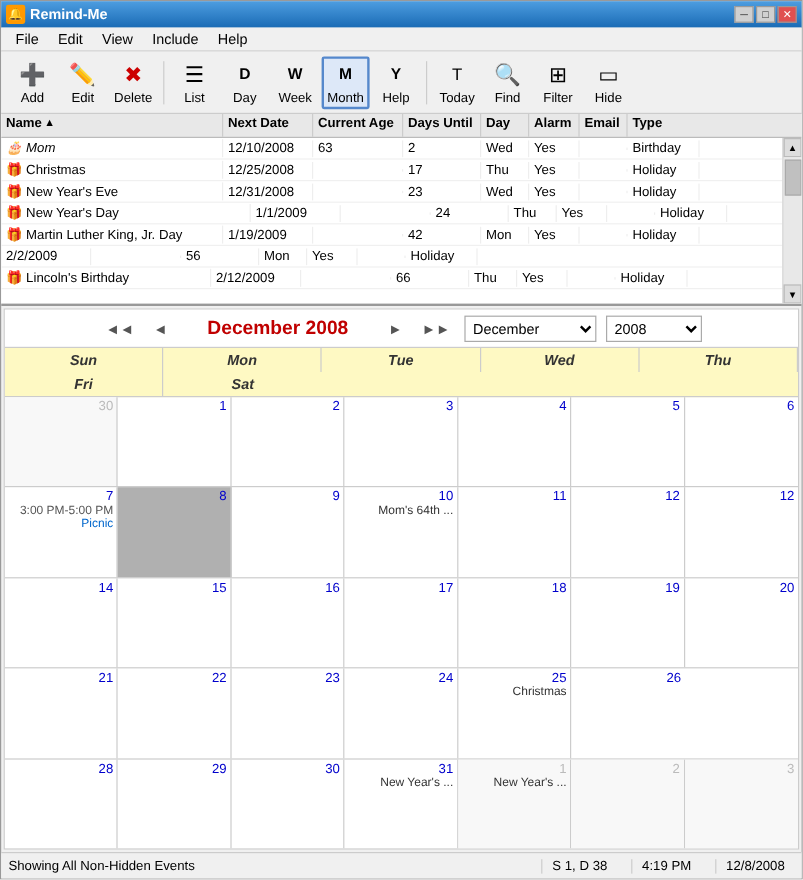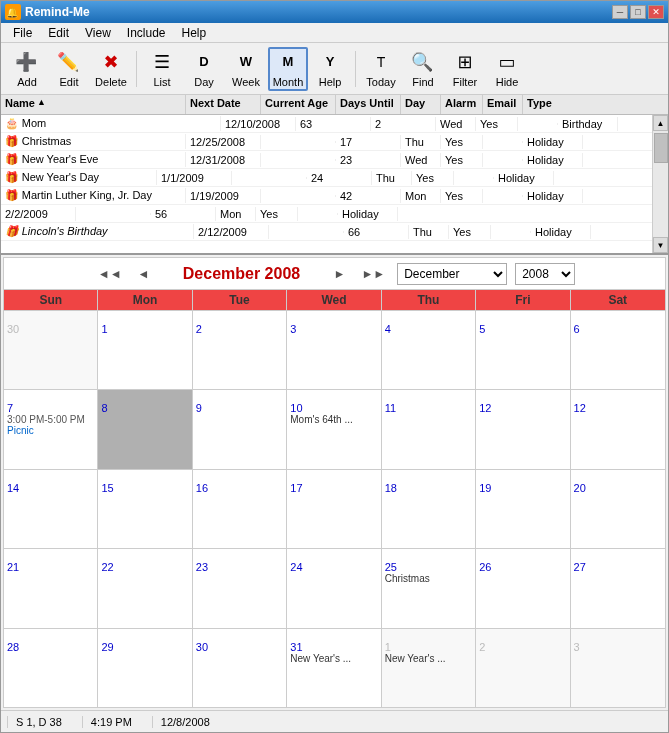--- a/index.html
+++ b/index.html
@@ -237,33 +237,34 @@
     }
     .cal-month-select, .cal-year-select {
       height: 22px;
       border: 1px solid #aaa;
       background: white;
       font-size: 12px;
       cursor: pointer;
       padding: 0 2px;
     }
     .cal-month-select { width: 110px; }
-    .cal-year-select { width: 60px; }
+    .cal-year-select { width: 80px; }
     
     .cal-grid {
       flex: 1;
       display: flex;
       flex-direction: column;
     }
     .cal-dow-row {
       display: grid;
-      grid-template-columns: repeat(7, 1fr);
-      background: #ef4444;
+      grid-template-columns: repeat(5, 1fr);
+      background: #fef9c3;
       border-bottom: 1px solid #ccc;
       flex-shrink: 0;
+      font-style: italic;
     }
     .cal-dow {
       text-align: center;
       font-weight: bold;
       font-size: 12px;
       padding: 3px 0;
       border-right: 1px solid #ccc;
       color: #333;
     }
     .cal-dow:last-child { border-right: none; }
@@ -274,26 +275,27 @@
     }
     .cal-week {
       display: grid;
       grid-template-columns: repeat(7, 1fr);
       flex: 1;
       border-bottom: 1px solid #ccc;
     }
     .cal-week:last-child { border-bottom: none; }
     .cal-day {
       border-right: 1px solid #ccc;
-      padding: 12px 3px;
+      padding: 2px 3px;
       font-size: 11px;
       vertical-align: top;
       min-height: 0;
       overflow: hidden;
       position: relative;
+      text-align: right;
     }
     .cal-day:last-child { border-right: none; }
     .cal-day.other-month { background: #f8f8f8; }
     .cal-day.other-month .day-num { color: #bbb; }
     .cal-day.today { background: #b0b0b0; }
     .day-num {
       color: #0000cc;
       font-size: 11px;
       display: block;
     }
@@ -431,21 +433,21 @@
       <div class="list-col-header" style="width:40px;">Day</div>
       <div class="list-col-header" style="width:42px;">Alarm</div>
       <div class="list-col-header" style="width:40px;">Email</div>
       <div class="list-col-header" style="width:60px;border-right:none;">Type</div>
       <div style="width:16px;"></div>
     </div>
     <div class="list-wrapper">
       <div class="list-body" id="list-body">
 
       <div class="list-row">
-            <div class="list-cell" style="width: 220px;">🎂 Mom</div>
+            <div class="list-cell" style="width: 185px; font-style: italic;">🎂 Mom</div>
             <div class="list-cell" style="width: 75px;">12/10/2008</div>
             <div class="list-cell" style="width: 75px;">63</div>
             <div class="list-cell" style="width: 65px;">2</div>
             <div class="list-cell" style="width: 40px;">Wed</div>
             <div class="list-cell" style="width: 42px;">Yes</div>
             <div class="list-cell" style="width: 40px;"></div>
             <div class="list-cell" style="width: 60px;">Birthday</div>
           </div>
           <div class="list-row">
             <div class="list-cell" style="width: 185px;">🎁 Christmas</div>
@@ -461,21 +463,21 @@
             <div class="list-cell" style="width: 185px;">🎁 New Year's Eve</div>
             <div class="list-cell" style="width: 75px;">12/31/2008</div>
             <div class="list-cell" style="width: 75px;"></div>
             <div class="list-cell" style="width: 65px;">23</div>
             <div class="list-cell" style="width: 40px;">Wed</div>
             <div class="list-cell" style="width: 42px;">Yes</div>
             <div class="list-cell" style="width: 40px;"></div>
             <div class="list-cell" style="width: 60px;">Holiday</div>
           </div>
           <div class="list-row">
-            <div class="list-cell" style="width: 156px;">🎁 New Year's Day</div>
+            <div class="list-cell" style="width: 208px;">🎁 New Year's Day</div>
             <div class="list-cell" style="width: 75px;">1/1/2009</div>
             <div class="list-cell" style="width: 75px;"></div>
             <div class="list-cell" style="width: 65px;">24</div>
             <div class="list-cell" style="width: 40px;">Thu</div>
             <div class="list-cell" style="width: 42px;">Yes</div>
             <div class="list-cell" style="width: 40px;"></div>
             <div class="list-cell" style="width: 60px;">Holiday</div>
           </div>
           <div class="list-row">
             <div class="list-cell" style="width: 185px;">🎁 Martin Luther King, Jr. Day</div>
@@ -490,21 +492,21 @@
           <div class="list-row">
             <div class="list-cell" style="width: 75px;">2/2/2009</div>
             <div class="list-cell" style="width: 75px;"></div>
             <div class="list-cell" style="width: 65px;">56</div>
             <div class="list-cell" style="width: 40px;">Mon</div>
             <div class="list-cell" style="width: 42px;">Yes</div>
             <div class="list-cell" style="width: 40px;"></div>
             <div class="list-cell" style="width: 60px;">Holiday</div>
           </div>
           <div class="list-row">
-            <div class="list-cell" style="width: 193px; font-style: italic;">🎁 Lincoln's Birthday</div>
+            <div class="list-cell" style="width: 175px;">🎁 Lincoln's Birthday</div>
             <div class="list-cell" style="width: 75px;">2/12/2009</div>
             <div class="list-cell" style="width: 75px;"></div>
             <div class="list-cell" style="width: 65px;">66</div>
             <div class="list-cell" style="width: 40px;">Thu</div>
             <div class="list-cell" style="width: 42px;">Yes</div>
             <div class="list-cell" style="width: 40px;"></div>
             <div class="list-cell" style="width: 60px;">Holiday</div>
           </div>
         </div>
       <div class="list-scroll">
@@ -628,23 +630,20 @@
             <div class="cal-day">
               <span class="day-num">24</span>
             </div>
             <div class="cal-day">
               <span class="day-num">25</span>
               <div class="day-event holiday">Christmas</div>
             </div>
             <div class="cal-day">
               <span class="day-num">26</span>
             </div>
-            <div class="cal-day">
-              <span class="day-num">27</span>
-            </div>
           </div>
           <div class="cal-week">
             <div class="cal-day">
               <span class="day-num">28</span>
             </div>
             <div class="cal-day">
               <span class="day-num">29</span>
             </div>
             <div class="cal-day">
               <span class="day-num">30</span>
@@ -662,19 +661,20 @@
             </div>
             <div class="cal-day other-month">
               <span class="day-num">3</span>
             </div>
           </div>
         </div>
     </div>
   </div>
 
   <div class="status-bar">
+    <span class="status-left">Showing All Non-Hidden Events</span>
     <div class="status-right">
       <span class="status-panel">S 1, D 38</span>
       <span class="status-panel">4:19 PM</span>
       <span class="status-panel">12/8/2008</span>
     </div>
   </div>
 </div>
 
 </body></html>

